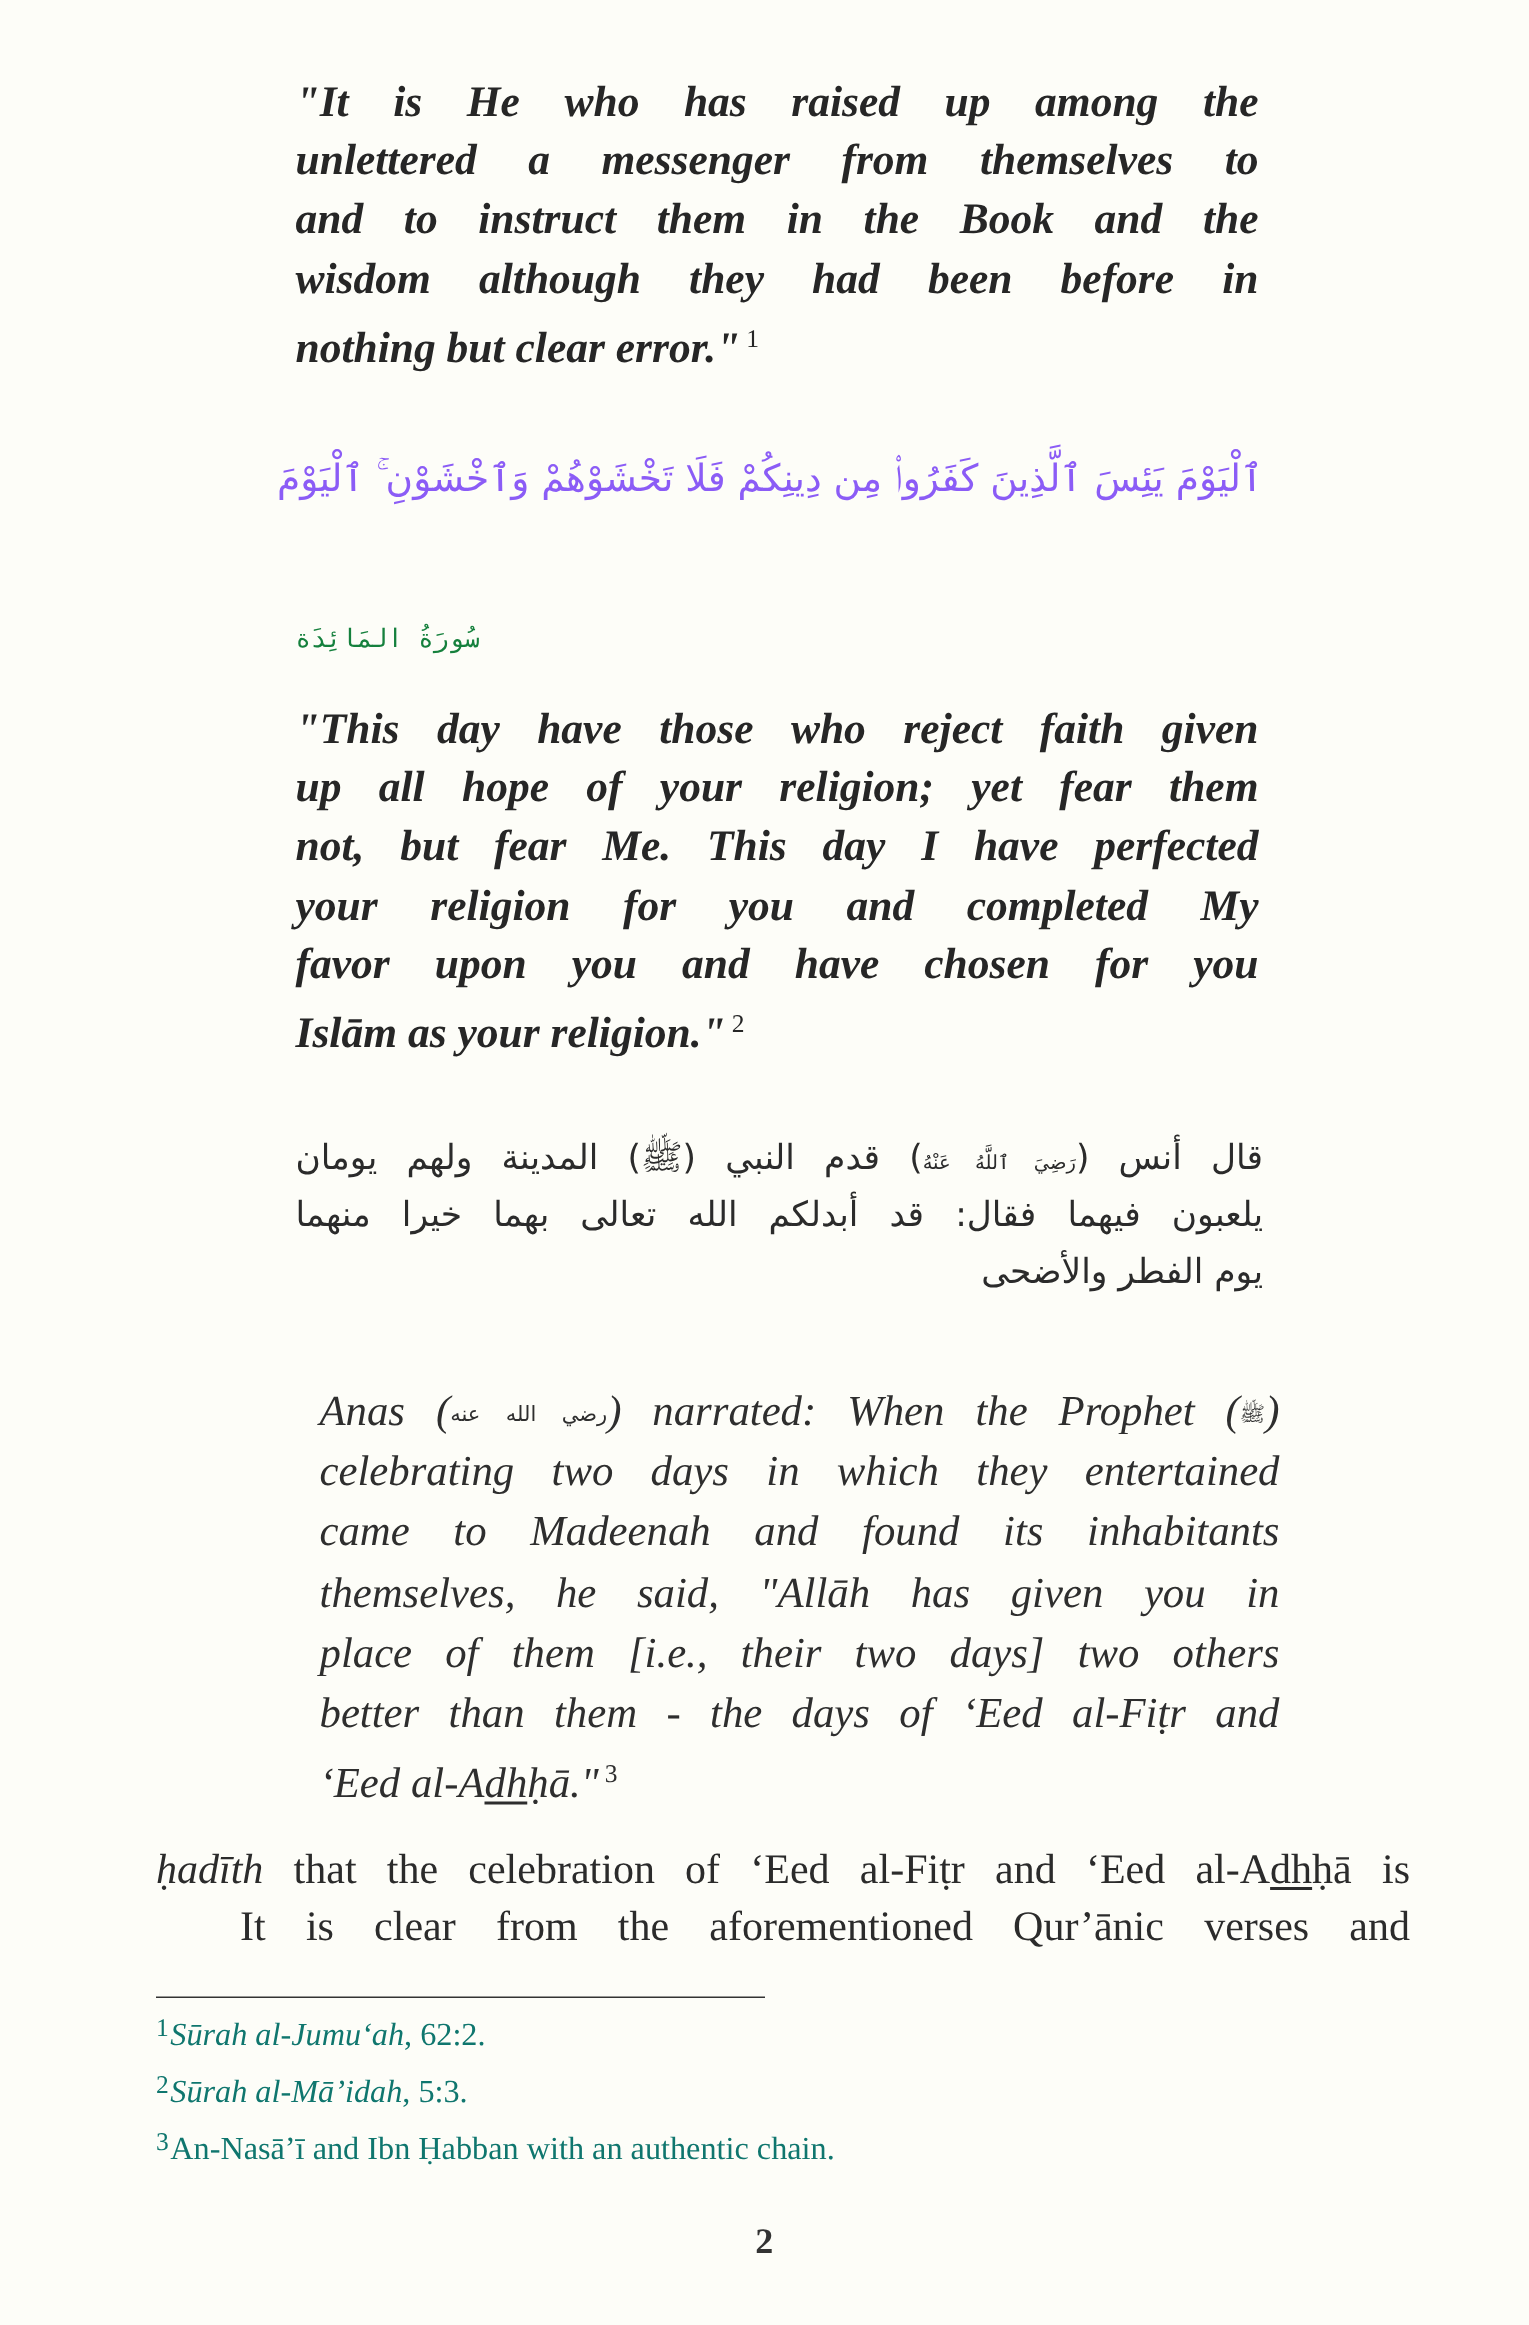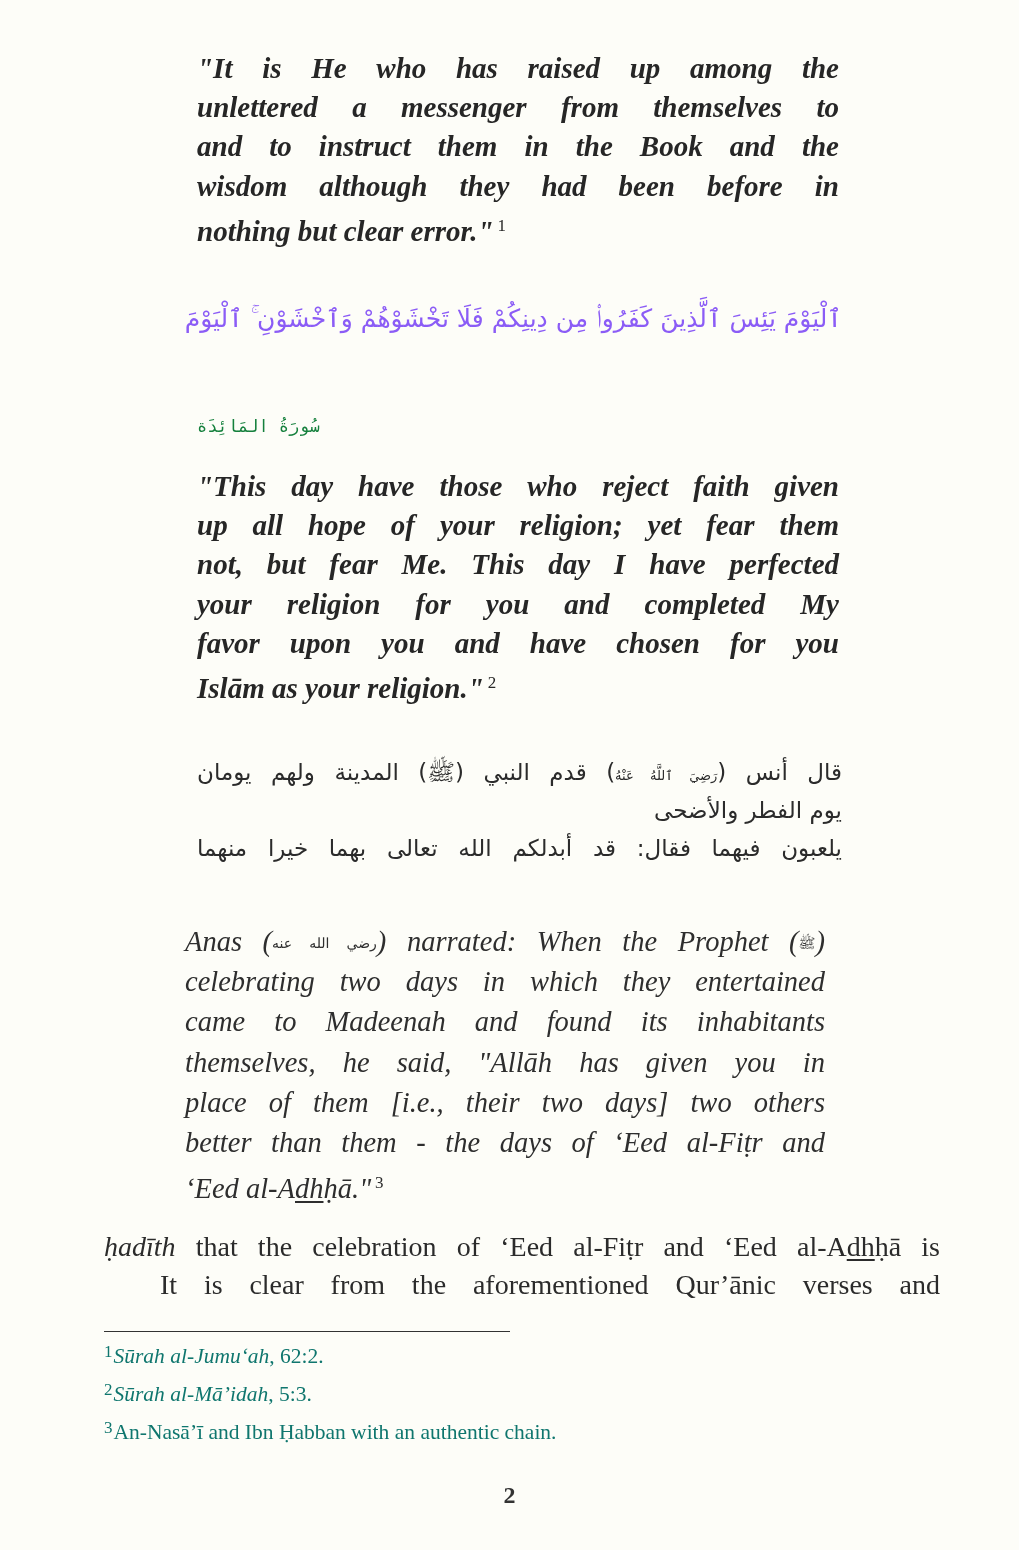--- a/index.html
+++ b/index.html
@@ -115,21 +115,21 @@
       text-align-last: justify;
     }
     .hadith-ar .aline.last { text-align-last: right; }
     .honorific {
       font-size: 13px;
     }
 
     
     .hadith-en {
       position: absolute;
-      left: 185px;
+      left: 213px;
       top: 922px;
       width: 640px;
       font-style: italic;
       font-size: 28.5px;
       line-height: 40.2px;
       color: #2e2e2e;
     }
     .hadith-en .line {
       display: block;
       white-space: nowrap;
@@ -232,22 +232,22 @@
   </div>
 
   <div class="hadith-ar">
     <span class="aline">
       <span>قال أنس</span>
       (<span class="honorific">رَضِيَ ٱللَّهُ عَنْهُ</span>)
       <span>قدم النبي</span>
       (<span>ﷺ</span>)
       <span>المدينة ولهم يومان</span>
     </span>
+    <span class="aline">يلعبون فيهما فقال: قد أبدلكم الله تعالى بهما خيرا منهما</span>
     <span class="aline last">يوم الفطر والأضحى</span>
-    <span class="aline">يلعبون فيهما فقال: قد أبدلكم الله تعالى بهما خيرا منهما</span>
   </div>
 
   <div class="hadith-en">
     <span class="line"><span>Anas (</span><span class="hon-en">رضي الله عنه</span><span>) narrated:  When the Prophet (</span><span class="hon-en">ﷺ</span><span>)</span></span>
     <span class="line">celebrating two days in which they entertained</span>
     <span class="line">came to Madeenah and found its inhabitants</span>
     <span class="line">themselves, he said, "Allāh has given you in</span>
     <span class="line">place of them [i.e., their two days] two others</span>
     <span class="line">better than them - the days of ‘Eed al-Fiṭr and</span>
     <span class="line last"><span>‘Eed al-A</span><span class="ul">dh</span><span>ḥā."</span><sup class="fn">3</sup></span>

